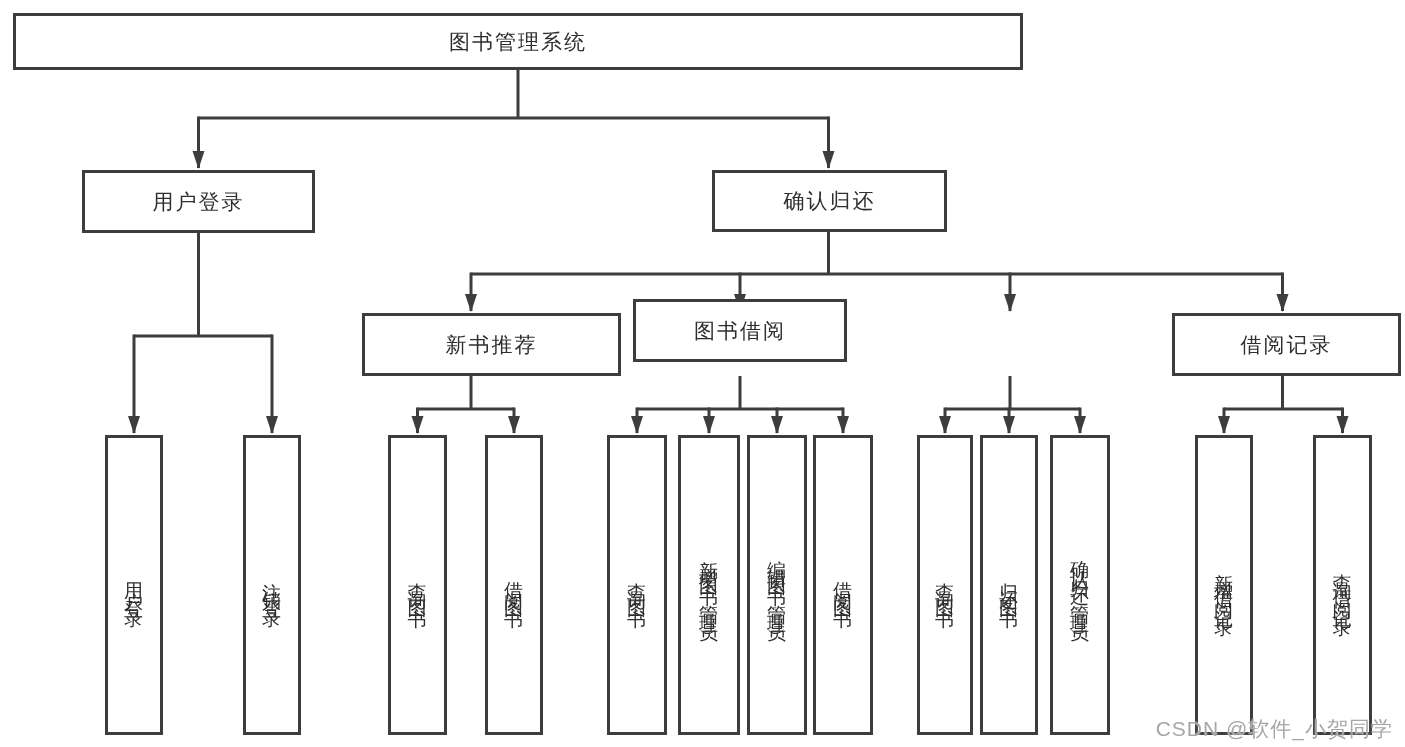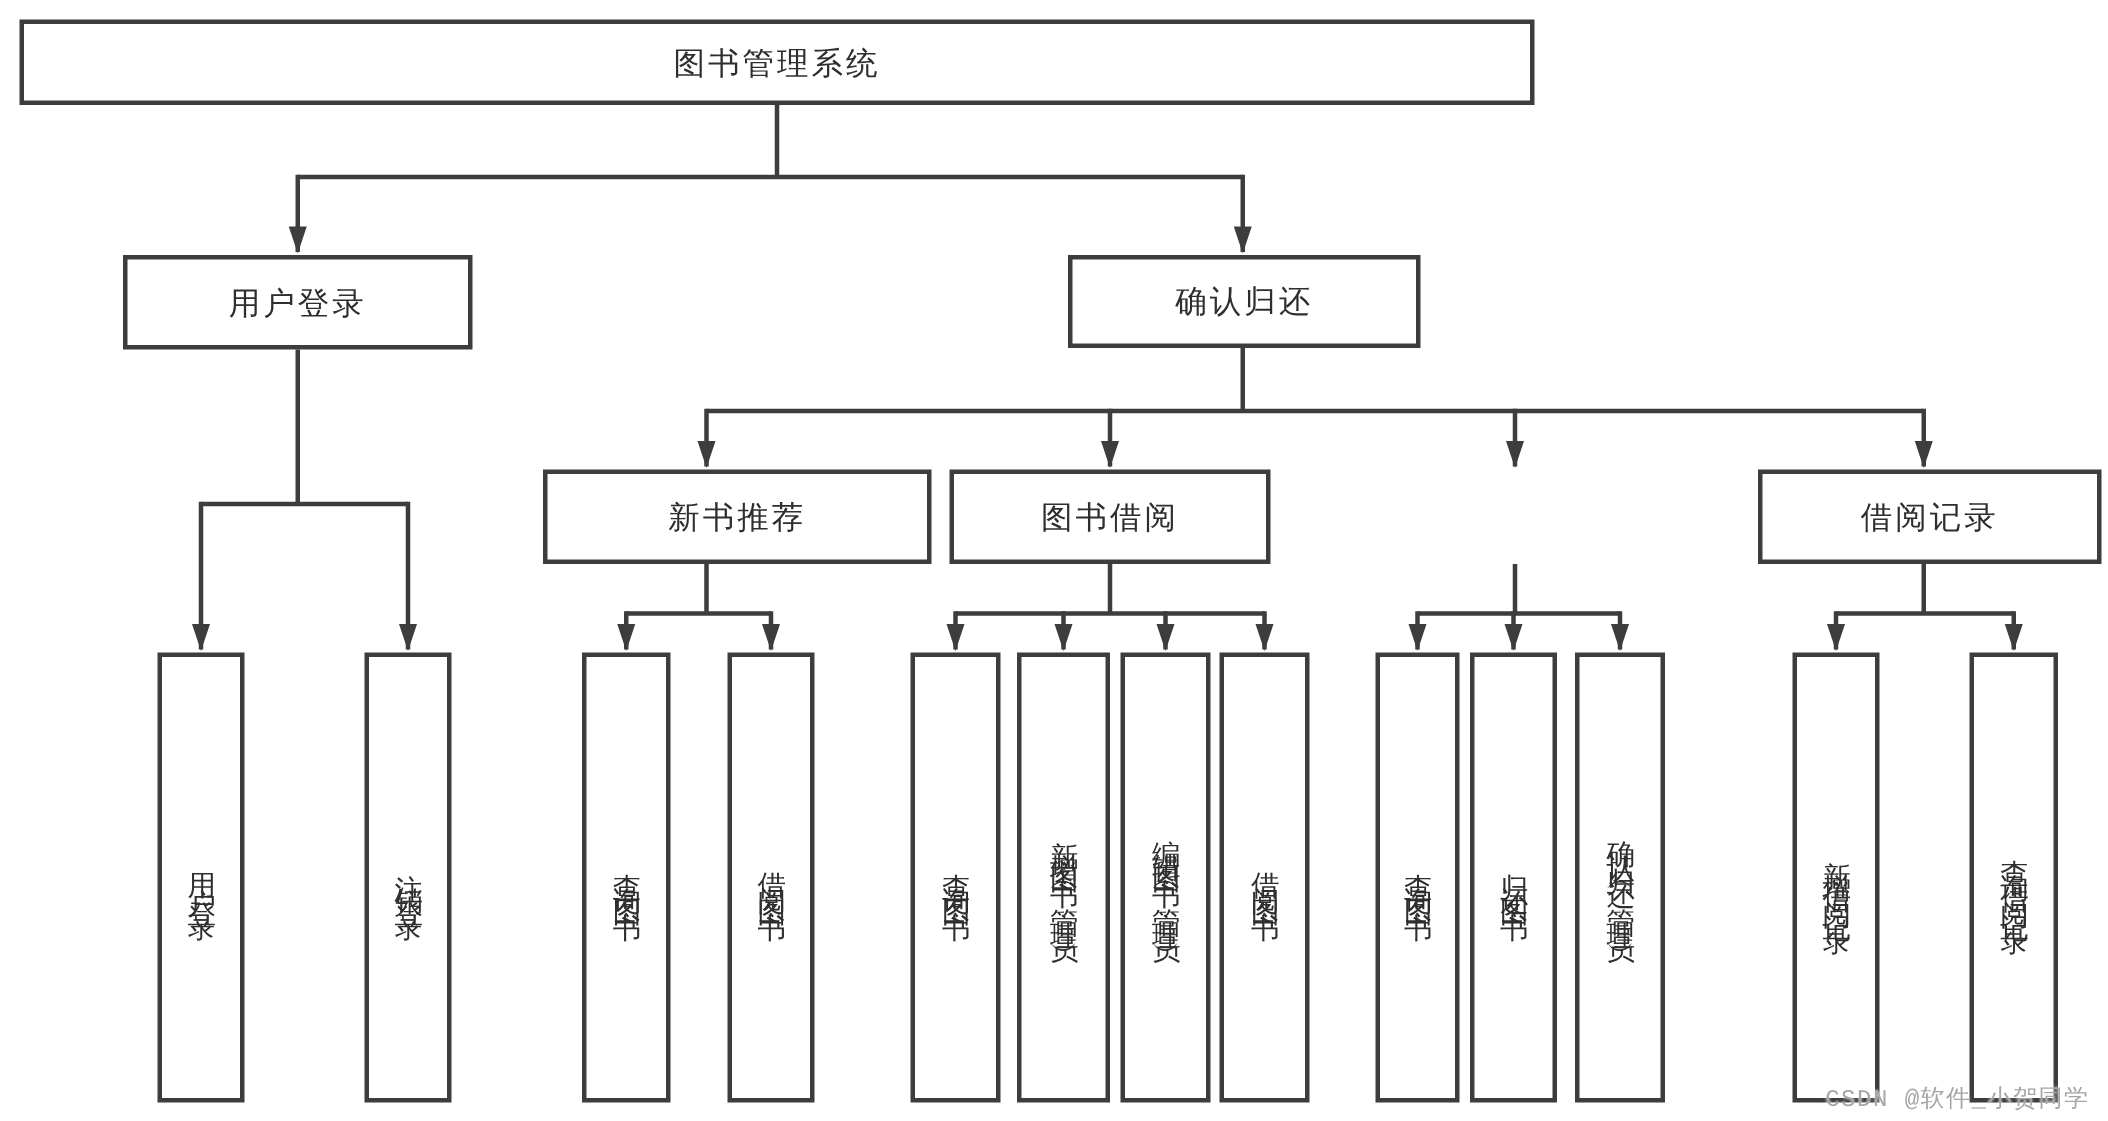--- a/index.html
+++ b/index.html
@@ -43,24 +43,23 @@
     text-orientation: mixed;
     letter-spacing: 9px;
     line-height: 1;
     white-space: nowrap;
   }
   .watermark {
     position: absolute;
     right: 12px;
     bottom: 4px;
     color: #a6a6a6;
-    font-size: 16px;
+    font-size: 21px;
     letter-spacing: 1px;
     text-shadow: 0 0 2px #ffffff;
-    font-family: Liberation Mono, monospace;
   }
 </style>
 </head>
 <body>
 
 <div class="stage">
 
   <svg class="wires" width="1405" height="747" viewBox="0 0 1405 747" aria-hidden="true">
     <defs>
       <marker id="arw" viewBox="0 0 20 14" refX="18" refY="7" markerWidth="20" markerHeight="14" markerUnits="userSpaceOnUse" orient="auto">
@@ -111,21 +110,21 @@
   <div class="box" style="left:82px;top:170px;width:233px;height:63px">
     <span>用户登录</span>
   </div>
   <div class="box" style="left:712px;top:170px;width:235px;height:62px">
     <span>确认归还</span>
   </div>
 
   <div class="box" style="left:362px;top:313px;width:259px;height:63px">
     <span>新书推荐</span>
   </div>
-  <div class="box" style="left:633px;top:313px;width:214px;height:63px">
+  <div class="box" style="left:633px;top:299px;width:214px;height:63px">
     <span>图书借阅</span>
   </div>
   <div class="box" style="left:1172px;top:313px;width:229px;height:63px">
     <span>借阅记录</span>
   </div>
 
   <div class="box leaf" style="left:105px;top:435px;width:58px;height:300px">
     <span class="vtext">用户登录</span>
   </div>
   <div class="box leaf" style="left:243px;top:435px;width:58px;height:300px">

